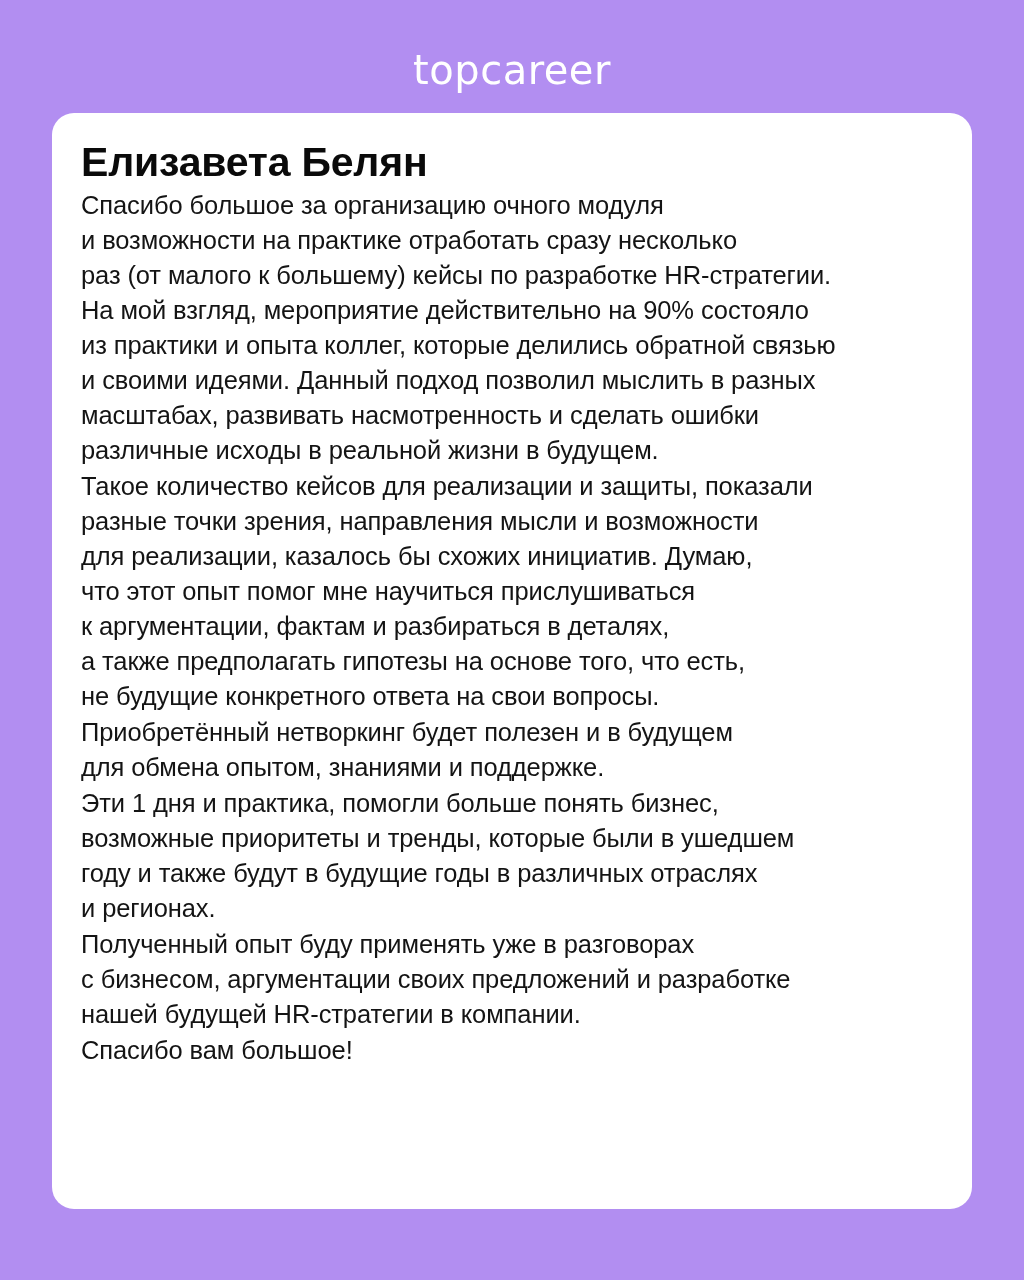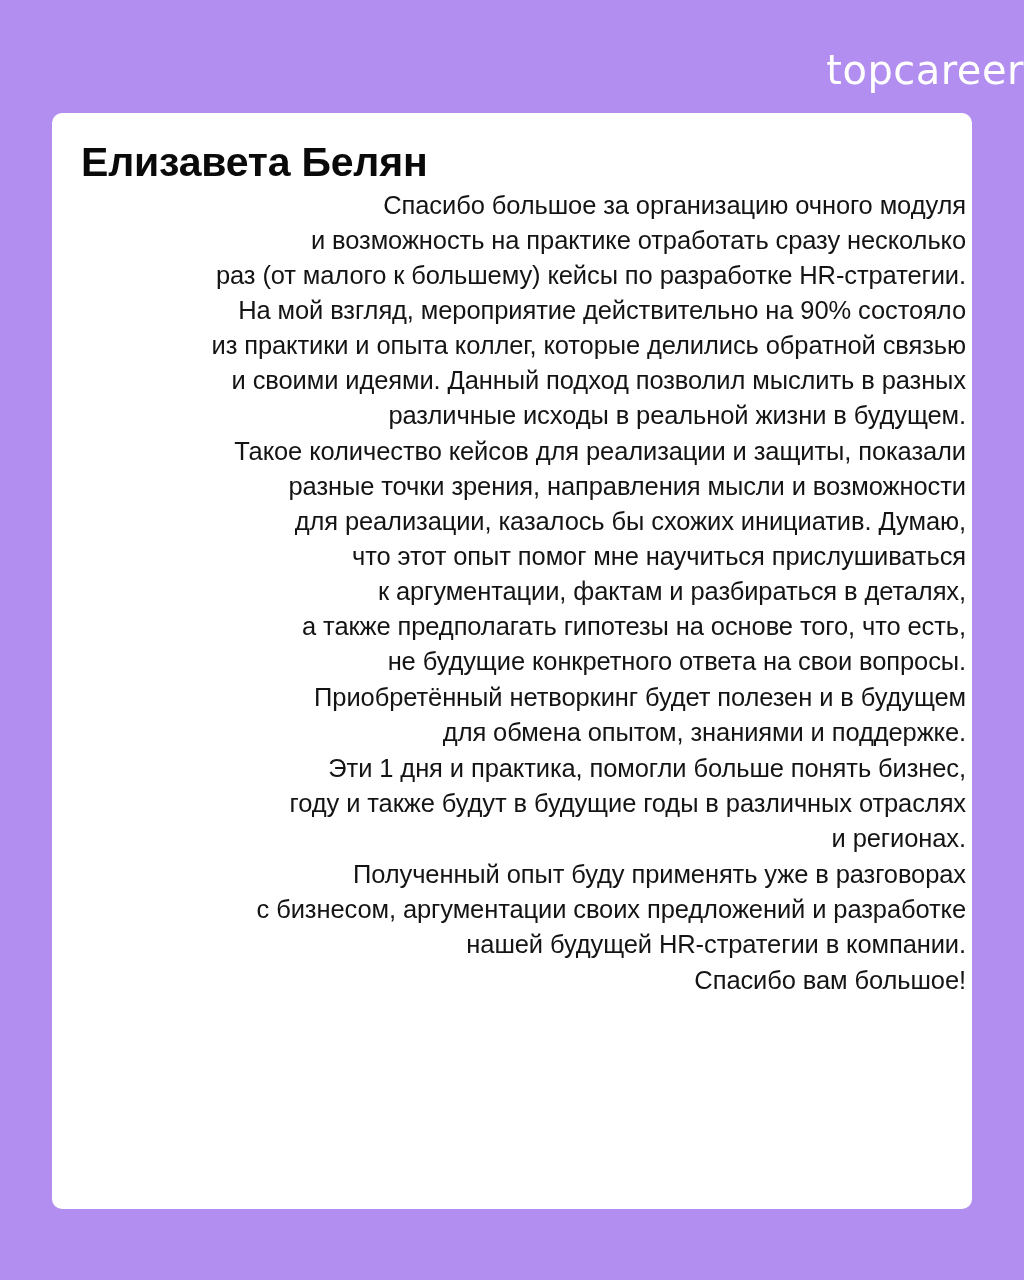--- a/index.html
+++ b/index.html
@@ -12,38 +12,38 @@
       background: #B28EF1;
       position: relative;
       overflow: hidden;
       font-family: "Liberation Sans", "DejaVu Sans", sans-serif;
     }
     .logo {
       position: absolute;
       left: 0;
       right: 0;
       top: 44px;
-      text-align: right;
+      text-align: center;
       color: #ffffff;
       font-family: "DejaVu Sans", sans-serif;
       font-size: 40px;
       font-weight: normal;
       letter-spacing: 0.5px;
       line-height: 52px;
     }
     .card {
       position: absolute;
       left: 52px;
       top: 113px;
       width: 920px;
       height: 1096px;
       background: #ffffff;
-      border-radius: 10px;
+      border-radius: 22px;
       box-sizing: border-box;
-      padding: 26px 6px 0 29px;
+      padding: 26px 20px 0 29px;
       color: #111111;
     }
     .name {
       margin: 0;
       font-family: "Liberation Sans", sans-serif;
       font-weight: bold;
       font-size: 41px;
       line-height: 46px;
       color: #0a0a0a;
       letter-spacing: -0.2px;
@@ -58,58 +58,59 @@
     }
     .para + .para {
       margin-top: 1px;
     }
     .first-para {
       margin-top: 3px;
     }
     .line {
       display: block;
       white-space: nowrap;
-      text-align: right;
     }
   </style>
 </head>
 <body>
 
 <div class="logo">topcareer</div>
 
 <div class="card">
   <h1 class="name">Елизавета Белян</h1>
 
   <p class="para first-para">
     <span class="line">Спасибо большое за организацию очного модуля</span>
-    <span class="line">и возможность на практике отработать сразу несколько</span>
+    <span class="line">и возможности на практике отработать сразу несколько</span>
     <span class="line">раз (от малого к большему) кейсы по разработке HR-стратегии.</span>
     <span class="line">На мой взгляд, мероприятие действительно на 90% состояло</span>
     <span class="line">из практики и опыта коллег, которые делились обратной связью</span>
     <span class="line">и своими идеями. Данный подход позволил мыслить в разных</span>
+    <span class="line">масштабах, развивать насмотренность и сделать ошибки</span>
     <span class="line">различные исходы в реальной жизни в будущем.</span>
   </p>
 
   <p class="para">
     <span class="line">Такое количество кейсов для реализации и защиты, показали</span>
     <span class="line">разные точки зрения, направления мысли и возможности</span>
     <span class="line">для реализации, казалось бы схожих инициатив. Думаю,</span>
     <span class="line">что этот опыт помог мне научиться прислушиваться</span>
     <span class="line">к аргументации, фактам и разбираться в деталях,</span>
     <span class="line">а также предполагать гипотезы на основе того, что есть,</span>
     <span class="line">не будущие конкретного ответа на свои вопросы.</span>
   </p>
 
   <p class="para">
     <span class="line">Приобретённый нетворкинг будет полезен и в будущем</span>
     <span class="line">для обмена опытом, знаниями и поддержке.</span>
   </p>
 
   <p class="para">
     <span class="line">Эти 1 дня и практика, помогли больше понять бизнес,</span>
+    <span class="line">возможные приоритеты и тренды, которые были в ушедшем</span>
     <span class="line">году и также будут в будущие годы в различных отраслях</span>
     <span class="line">и регионах.</span>
   </p>
 
   <p class="para">
     <span class="line">Полученный опыт буду применять уже в разговорах</span>
     <span class="line">с бизнесом, аргументации своих предложений и разработке</span>
     <span class="line">нашей будущей HR-стратегии в компании.</span>
   </p>
 

